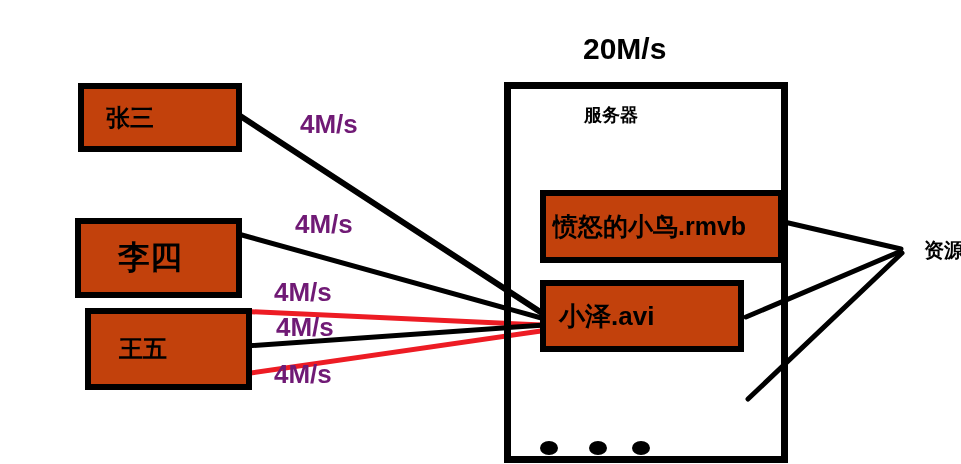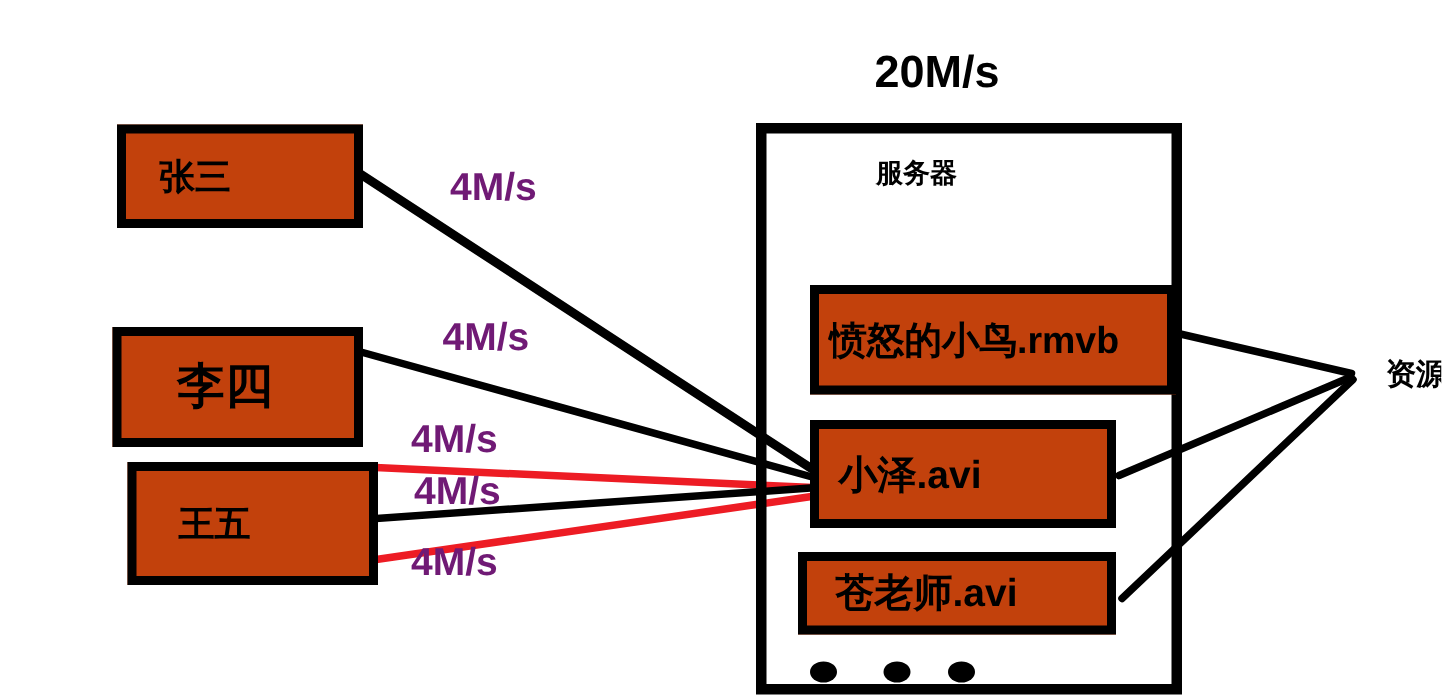--- a/index.html
+++ b/index.html
@@ -85,23 +85,20 @@
   <div class="box srv"></div>
   <div class="txt t-band">20M/s</div>
   <div class="txt t-srv">服务器</div>
 
   <div class="box f1">
     <span>愤怒的小鸟.rmvb</span>
   </div>
   <div class="box f2">
     <span>小泽.avi</span>
   </div>
-  <div class="box f3">
-    <span>苍老师.avi</span>
-  </div>
 
   <div class="txt t-res">资源</div>
 
   <div class="txt speed sp1">4M/s</div>
   <div class="txt speed sp2">4M/s</div>
   <div class="txt speed sp3">4M/s</div>
   <div class="txt speed sp4">4M/s</div>
   <div class="txt speed sp5">4M/s</div>
 
 </div>

